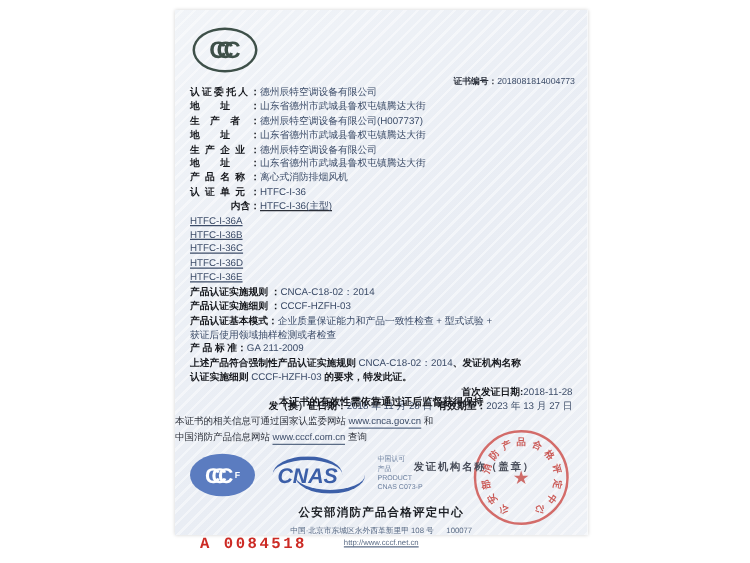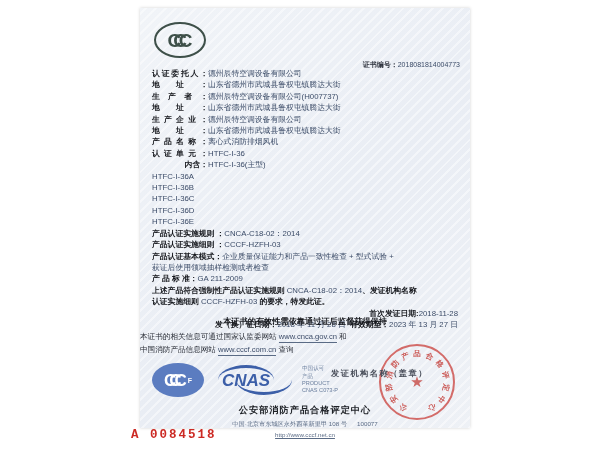--- a/index.html
+++ b/index.html
@@ -28,21 +28,21 @@
   .certno{position:absolute;right:10px;top:42px;font-size:7px;color:#3c4c68;}
   .certno b{color:#2a2f3a;}
   
   .body{position:absolute;left:12px;top:60px;width:306px;font-size:7.8px;line-height:11.4px;}
   .row{white-space:nowrap;}
   .lbl{
     display:inline-block;width:56px;font-weight:bold;color:#16181d;
     text-align:justify;text-align-last:justify;vertical-align:top;
   }
   .val{color:#3c4c68;}
-  .models .row{padding-left:0;}
+  .models .row{padding-left:0;text-decoration:underline;}
   .mlbl{display:inline-block;width:56px;font-weight:bold;color:#16181d;text-align:right;vertical-align:top;}
   .mitem{padding-left:56px;color:#3c4c68;}
   .ilbl{font-weight:bold;color:#16181d;}
   .center{text-align:right;}
   .stmt{color:#16181d;font-weight:bold;}
   .stmt .val{font-weight:normal;}
   
   .validity{position:absolute;left:0;top:308px;width:100%;text-align:center;font-size:8.2px;font-weight:bold;color:#16181d;}
   .infoline{position:absolute;left:0;width:100%;font-size:7.6px;color:#2b2f38;}
   .il1{top:324px;} .il2{top:337px;}
@@ -74,21 +74,21 @@
     color:#474c58;letter-spacing:1.5px;white-space:nowrap;
   }
   
   .footer{position:absolute;left:0;top:396px;width:100%;text-align:center;}
   .forg{font-size:9.2px;font-weight:bold;color:#1c1f24;letter-spacing:1px;}
   .faddr{font-size:6.2px;color:#5a6b85;margin-top:3px;}
   .faddr .pc{margin-left:10px;}
   .furl{font-size:6.2px;color:#5a6b85;margin-top:2px;text-decoration:underline;}
   
   .serial{
-    position:absolute;left:131px;top:428px;font-family:"Liberation Mono","DejaVu Sans Mono",monospace;
+    position:absolute;left:160px;top:428px;font-family:"Liberation Mono","DejaVu Sans Mono",monospace;
     font-size:12.5px;color:#cc2a24;letter-spacing:2px;font-weight:bold;
   }
 </style>
 </head>
 <body>
 
 <div class="cert">
 
   <div class="hdr">
     <div class="ccc-logo">

